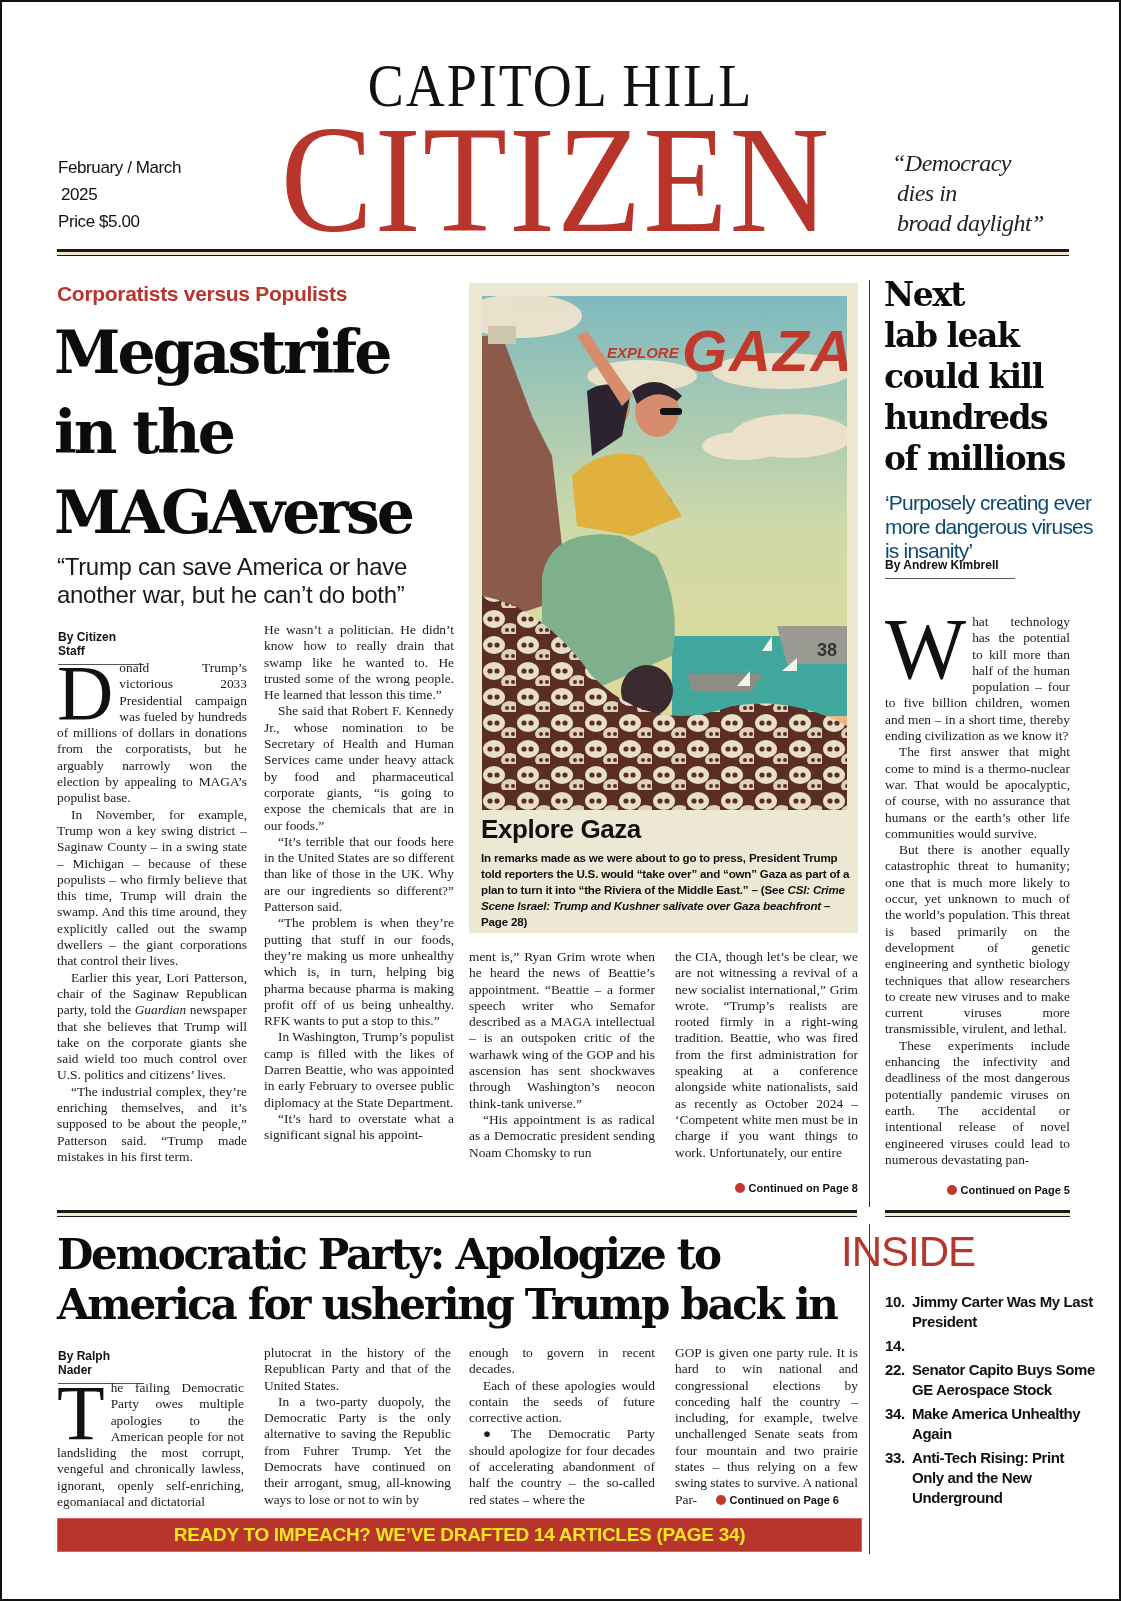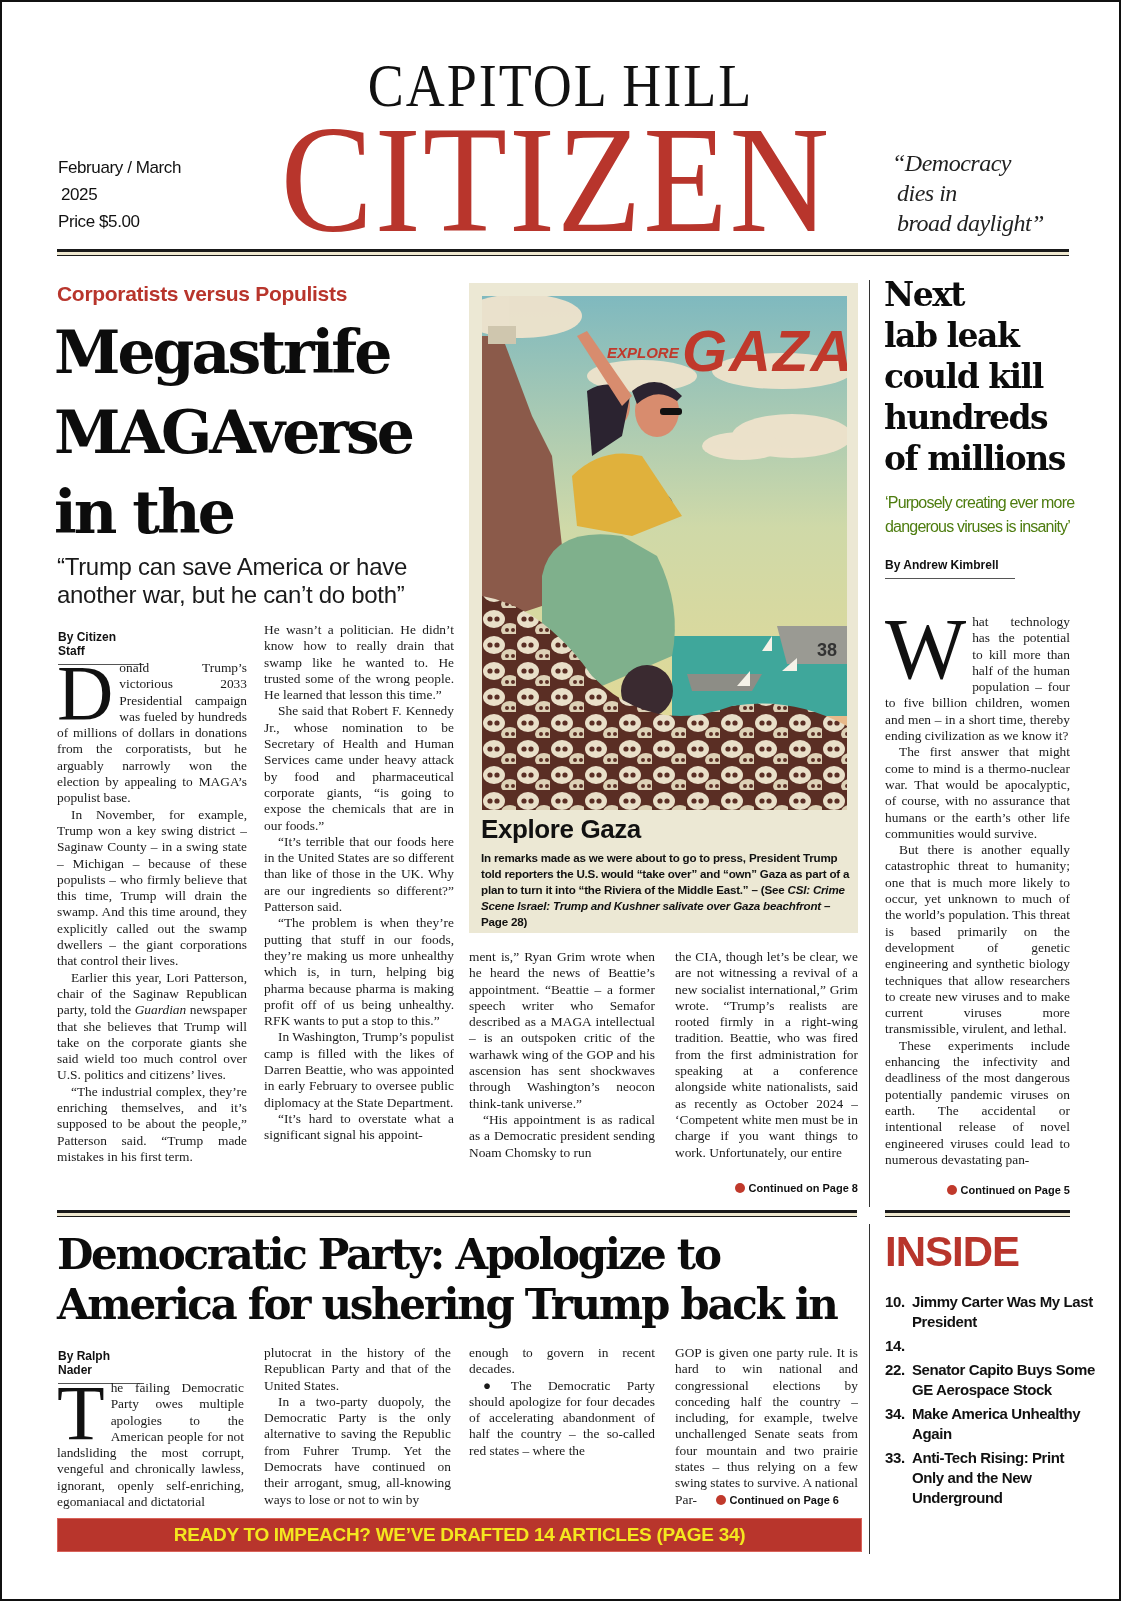--- a/index.html
+++ b/index.html
@@ -124,21 +124,21 @@
   .vrule { position: absolute; width: 1px; background: #333; }
   .right-headline {
     position: absolute; left: 882px; top: 272px; width: 220px;
     font-family: "DejaVu Serif", serif; font-weight: bold;
     font-size: 33px; line-height: 41px; color: #0c0c0c;
     letter-spacing: -1.5px;
   }
   .right-deck {
     position: absolute; left: 883px; top: 489px; width: 215px;
     font-family: "Liberation Sans", sans-serif;
-    font-size: 16px; line-height: 24px; color: #4d7c0f;
+    font-size: 21px; line-height: 24px; color: #0c4a6e;
     letter-spacing: -0.8px;
   }
 
   
   .bottom-headline {
     position: absolute; left: 55px; top: 1228px; width: 800px;
     font-family: "DejaVu Serif", serif; font-weight: bold;
     font-size: 42px; line-height: 50px; color: #0c0c0c;
     letter-spacing: -2.3px;
   }
@@ -147,22 +147,22 @@
     background: #b8352c;
     border: 1px solid #d9625a;
     text-align: center;
     font-family: "Liberation Sans", sans-serif; font-weight: bold;
     font-size: 19px; line-height: 32px; color: #f4e61f;
     letter-spacing: -0.3px;
   }
 
   
   .inside-title {
-    position: absolute; left: 883px; top: 1226px;
-    font-family: "Liberation Sans", sans-serif; font-weight: bold;
+    position: absolute; left: 839px; top: 1226px;
+    font-family: "Liberation Sans", sans-serif; font-weight: normal;
     font-size: 42px; color: #b8352c; letter-spacing: -1px;
   }
   .inside-list {
     position: absolute; left: 883px; top: 1290px; width: 210px;
     list-style: none;
     font-family: "Liberation Sans", sans-serif; font-weight: bold;
     font-size: 15px; line-height: 20px; color: #111;
     letter-spacing: -0.4px;
   }
   .inside-list li { display: flex; margin-bottom: 4px; cursor: pointer; }
@@ -185,22 +185,22 @@
   <div>“Democracy</div>
   <div style="padding-left:5px">dies in</div>
   <div style="padding-left:5px">broad daylight”</div>
 </div>
 
 <div class="rule-double" style="left:55px; width:1012px; top:247px;"></div>
 
 <div class="kicker">Corporatists versus Populists</div>
 <h1 class="lead-headline">
   <div>Megastrife</div>
+  <div>in the</div>
   <div>MAGAverse</div>
-  <div>in the</div>
 </h1>
 <div class="lead-deck">“Trump can save America or have another war, but he can’t do both”</div>
 
 <div class="byline" style="left:56px; top:628px;">By Citizen Staff</div>
 
 <div class="col" style="left:55px; top:658px; width:190px;">
   <span class="dropcap">D</span>
   <p class="noindent">onald Trump’s victorious 2033 Presidential campaign was fueled by hundreds of millions of dollars in donations from the corporatists, but he arguably narrowly won the election by appealing to MAGA’s populist base.</p>
   <p>In November, for example, Trump won a key swing district – Saginaw County – in a swing state – Michigan – because of these populists – who firmly believe that this time, Trump will drain the swamp. And this time around, they explicitly called out the swamp dwellers – the giant corporations that control their lives.</p>
   <p>Earlier this year, Lori Patterson, chair of the Saginaw Republican party, told the <i>Guardian</i> newspaper that she believes that Trump will take on the corporate giants she said wield too much control over U.S. politics and citizens’ lives.</p>
@@ -333,20 +333,21 @@
   <p class="noindent">he failing Democratic Party owes multiple apologies to the American people for not landsliding the most corrupt, vengeful and chronically lawless, ignorant, openly self-enriching, egomaniacal and dictatorial</p>
 </div>
 
 <div class="col" style="left:262px; top:1343px; width:187px;">
   <p class="noindent">plutocrat in the history of the Republican Party and that of the United States.</p>
   <p>In a two-party duopoly, the Democratic Party is the only alternative to saving the Republic from Fuhrer Trump. Yet the Democrats have continued on their arrogant, smug, all-knowing ways to lose or not to win by</p>
 </div>
 
 <div class="col" style="left:467px; top:1343px; width:186px;">
   <p class="noindent">enough to govern in recent decades.</p>
+  <p>Each of these apologies would contain the seeds of future corrective action.</p>
   <p>● The Democratic Party should apologize for four decades of accelerating abandonment of half the country – the so-called red states – where the</p>
 </div>
 
 <div class="col" style="left:673px; top:1343px; width:183px;">
   <p class="noindent">GOP is given one party rule. It is hard to win national and congressional elections by conceding half the country – including, for example, twelve unchallenged Senate seats from four mountain and two prairie states – thus relying on a few swing states to survive. A national Par-</p>
 </div>
 <div class="continued" style="left:654px; width:183px; top:1492px;">
   <span class="dot"></span><span>Continued on Page 6</span>
 </div>
 

